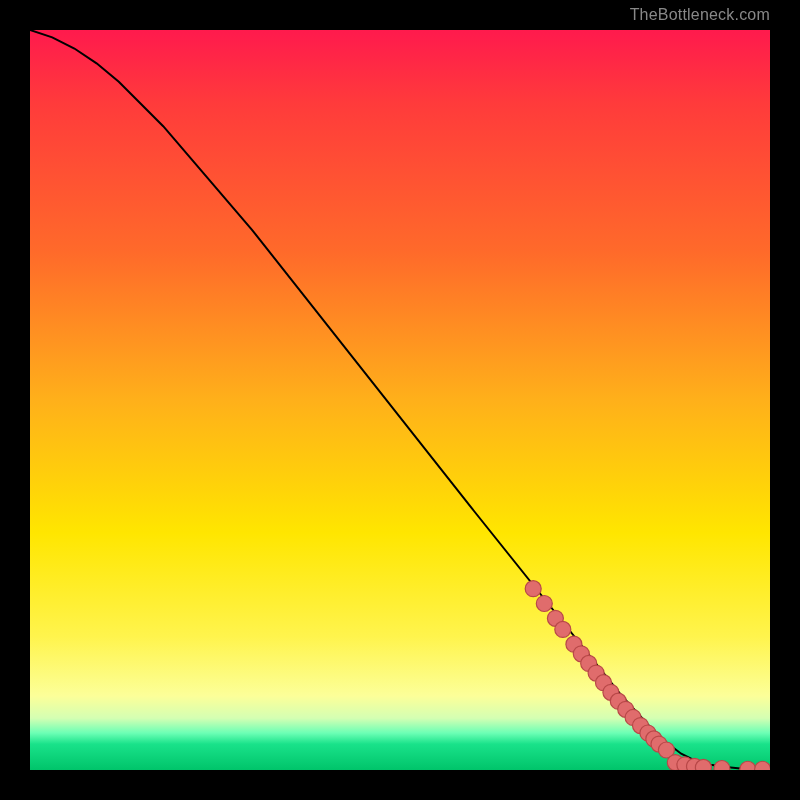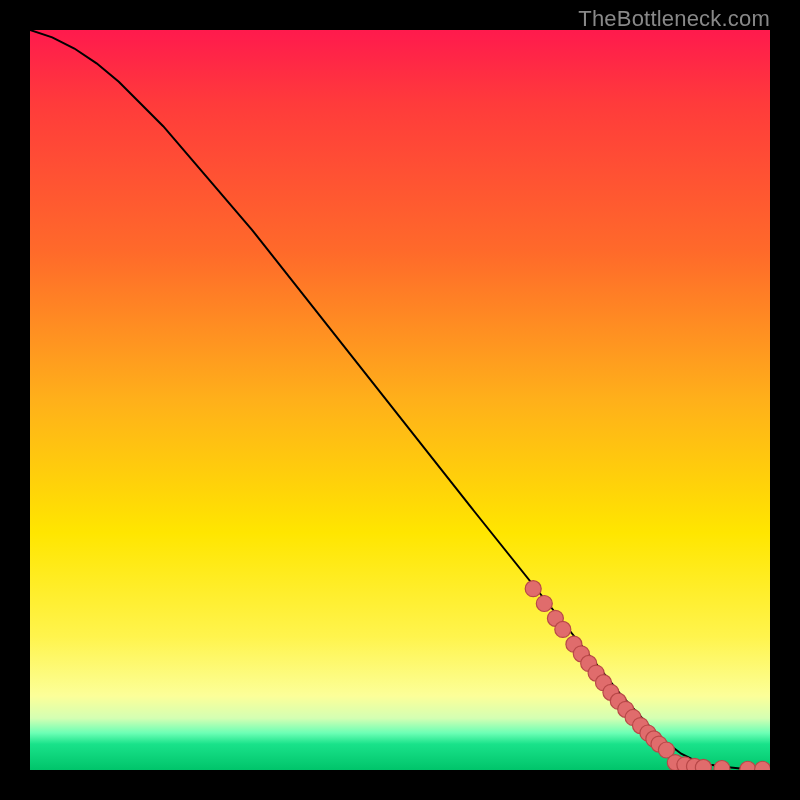--- a/index.html
+++ b/index.html
@@ -46,21 +46,21 @@
     position: absolute;
     inset: 0;
     width: 740px;
     height: 740px;
   }
   .watermark {
     position: absolute;
     top: 6px;
     right: 30px;
     color: #888;
-    font-size: 22px;
+    font-size: 16px;
     font-weight: 500;
     letter-spacing: 0.2px;
     user-select: none;
   }
 </style>
 </head>
 <body>
 
 <div class="frame">
   <div class="plot-area">

